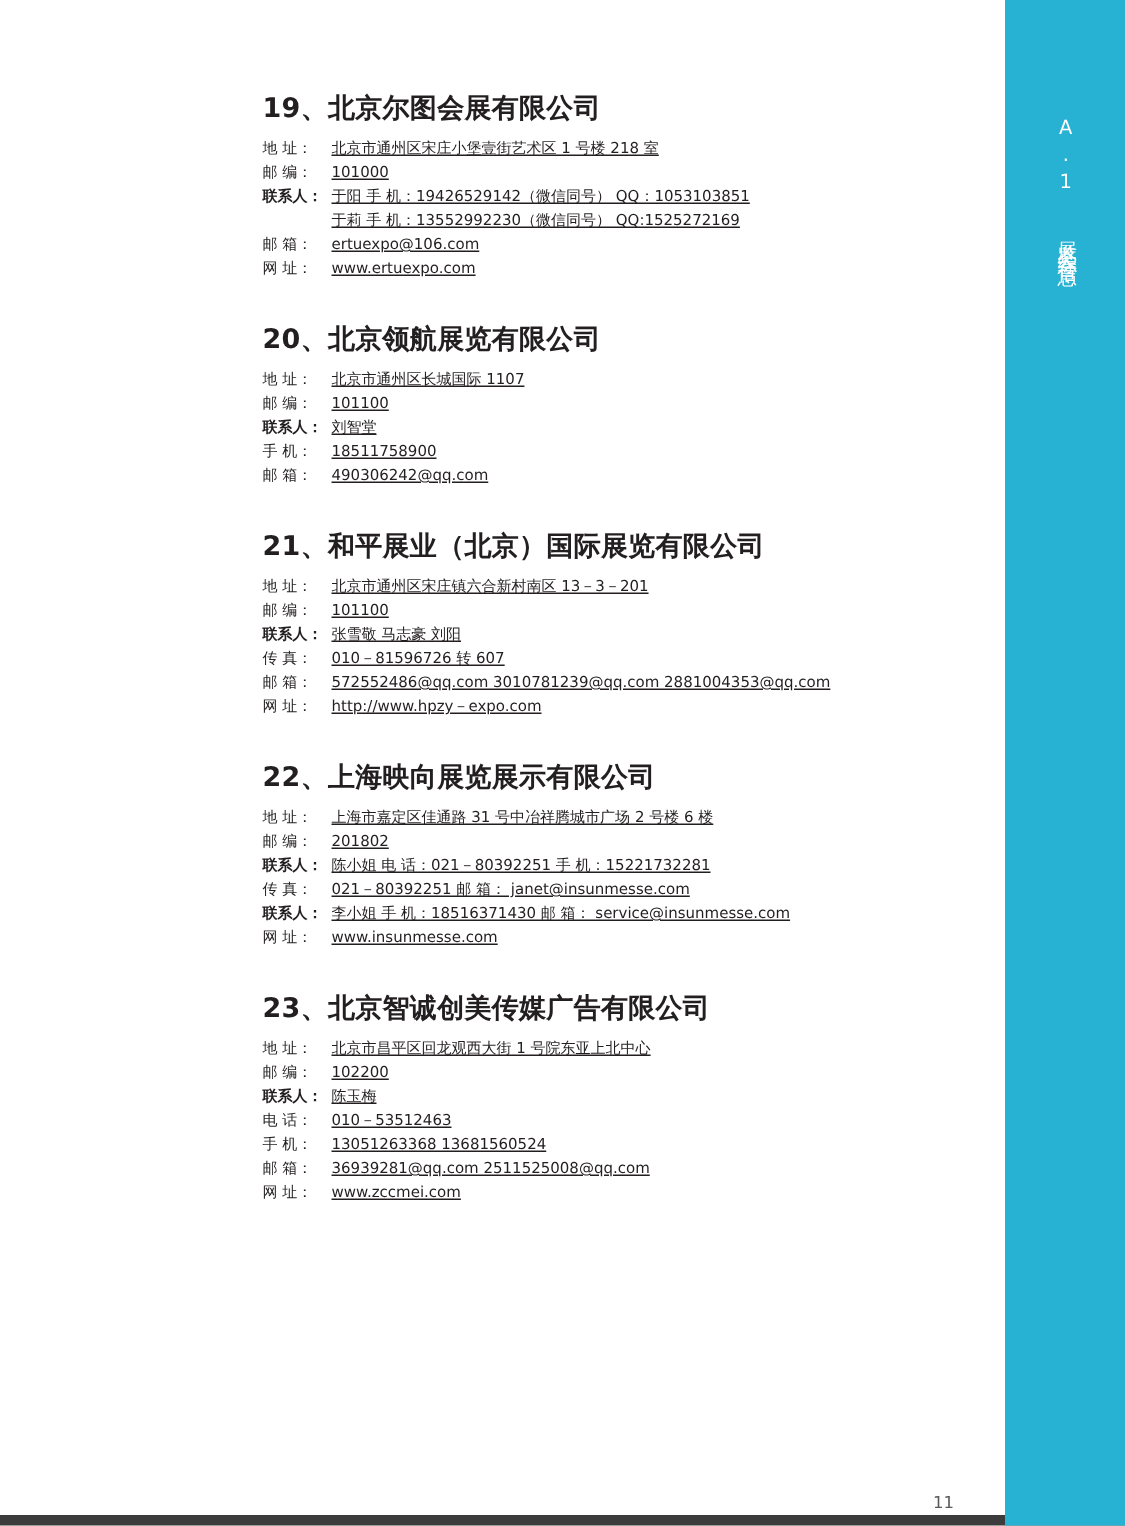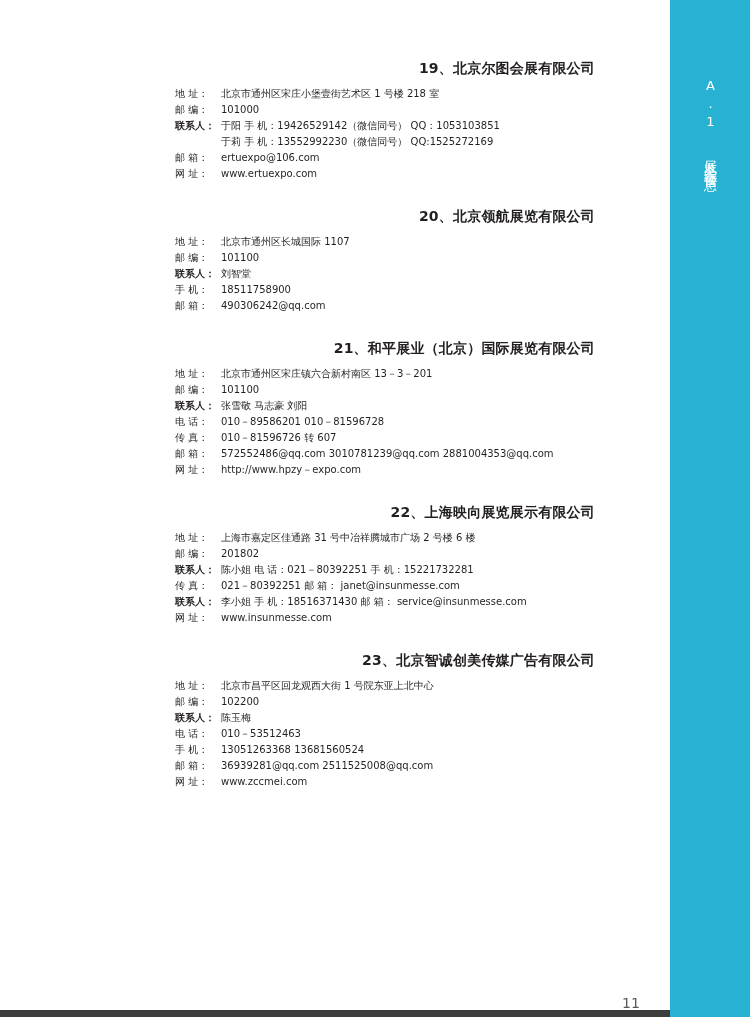--- a/index.html
+++ b/index.html
@@ -65,51 +65,51 @@
   .content {
     position: absolute;
     left: 175px;
     top: 60px;
     width: 420px;
   }
   .entry {
     margin-bottom: 26px;
   }
   .entry-title {
-    font-size: 14px;
+    font-size: 18px;
     font-weight: bold;
     color: #231f20;
     font-family: "DejaVu Sans", sans-serif;
     margin-bottom: 8px;
     letter-spacing: 0.2px;
     white-space: nowrap;
-    text-align: right;
   }
   .line {
     font-size: 10px;
     color: #231f20;
     font-family: "DejaVu Sans", sans-serif;
     line-height: 16px;
     white-space: nowrap;
+    text-decoration: underline;
   }
   .line .lbl {
     display: inline-block;
     min-width: 46px;
   }
   .line.indent {
     padding-left: 46px;
   }
   .bold-lbl {
     font-weight: bold;
   }
   .page-number {
     position: absolute;
     left: 622px;
     top: 995px;
-    font-size: 14px;
+    font-size: 11px;
     color: #58595b;
     font-family: "DejaVu Sans", sans-serif;
   }
 </style>
 </head>
 <body>
 
 <div class="page">
 
   <div class="side-bar">
@@ -132,21 +132,20 @@
         <div class="line"><span class="lbl">邮  编：</span><span>101100</span></div>
         <div class="line"><span class="lbl bold-lbl">联系人：</span><span>刘智堂</span></div>
         <div class="line"><span class="lbl">手  机：</span><span>18511758900</span></div>
         <div class="line"><span class="lbl">邮  箱：</span><span>490306242@qq.com</span></div>
       </div>
       <div class="entry">
         <div class="entry-title">21、和平展业（北京）国际展览有限公司</div>
         <div class="line"><span class="lbl">地  址：</span><span>北京市通州区宋庄镇六合新村南区 13－3－201</span></div>
         <div class="line"><span class="lbl">邮  编：</span><span>101100</span></div>
         <div class="line"><span class="lbl bold-lbl">联系人：</span><span>张雪敬  马志豪   刘阳</span></div>
-        <div class="line"><span class="lbl">电  话：</span><span>010－89586201  010－81596728</span></div>
         <div class="line"><span class="lbl">传  真：</span><span>010－81596726 转 607</span></div>
         <div class="line"><span class="lbl">邮  箱：</span><span>572552486@qq.com  3010781239@qq.com  2881004353@qq.com</span></div>
         <div class="line"><span class="lbl">网  址：</span><span>http://www.hpzy－expo.com</span></div>
       </div>
       <div class="entry">
         <div class="entry-title">22、上海映向展览展示有限公司</div>
         <div class="line"><span class="lbl">地  址：</span><span>上海市嘉定区佳通路 31 号中冶祥腾城市广场 2 号楼 6 楼</span></div>
         <div class="line"><span class="lbl">邮  编：</span><span>201802</span></div>
         <div class="line"><span class="lbl bold-lbl">联系人：</span><span>陈小姐  电 话：021－80392251  手 机：15221732281</span></div>
         <div class="line"><span class="lbl">传  真：</span><span>021－80392251  邮  箱： janet@insunmesse.com</span></div>

